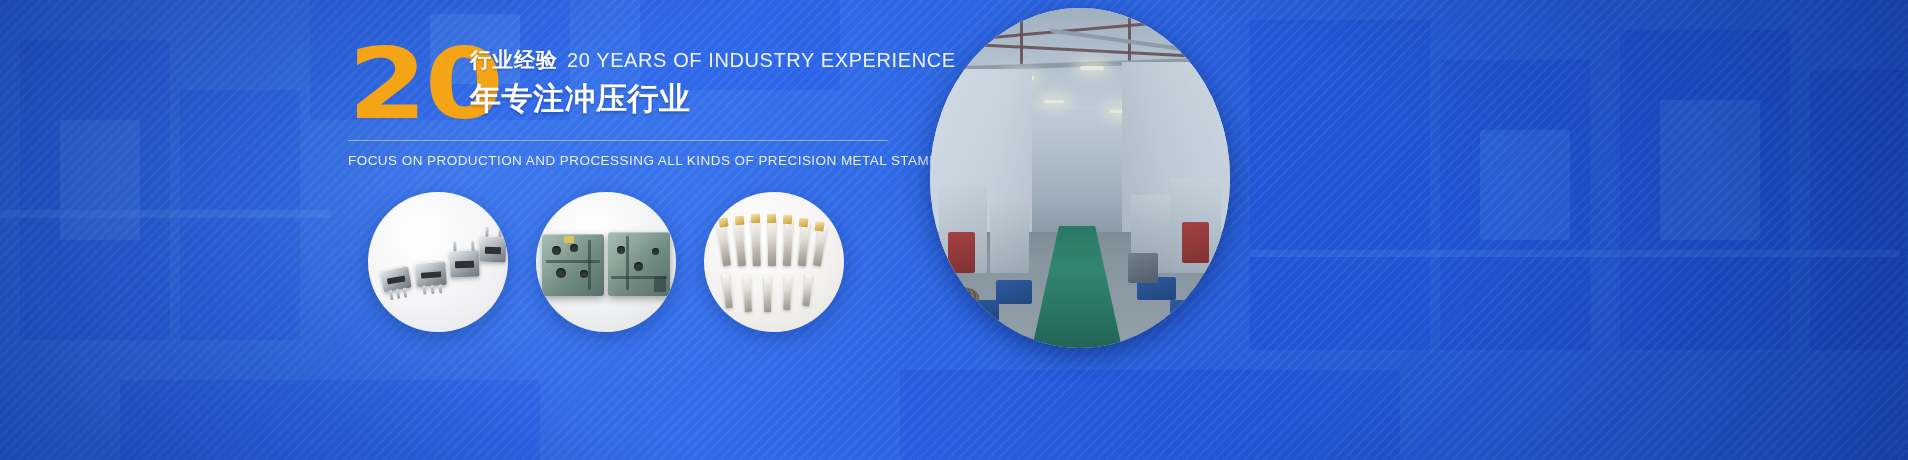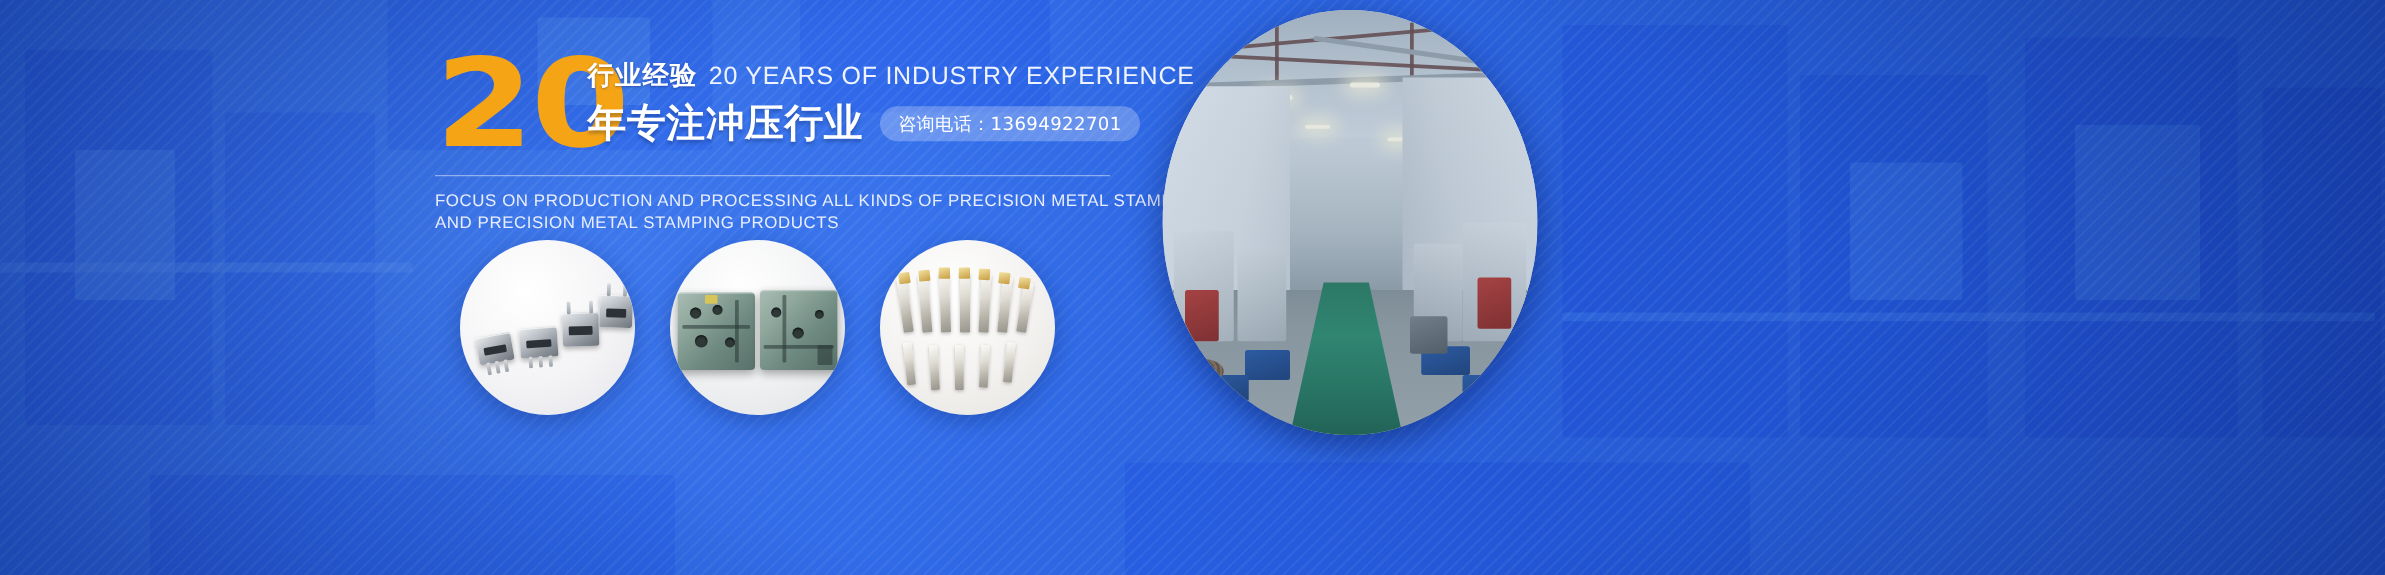--- a/index.html
+++ b/index.html
@@ -179,30 +179,28 @@
     <div class="headrow">
       <div class="bignum">20</div>
 
       <div class="lines">
         <div class="line1">
           <span class="cn-sm">行业经验</span>
           <span class="en-sm">20 YEARS OF INDUSTRY EXPERIENCE</span>
         </div>
         <div class="line2">
           <span class="cn-lg">年专注冲压行业</span>
-          <span class="phonebadge">咨询电话：13694922701</span>
         </div>
       </div>
     </div>
 
     <div class="divider"></div>
 
     <div class="para">
       <div>FOCUS ON PRODUCTION AND PROCESSING ALL KINDS OF PRECISION METAL STAMPING MOLDS</div>
-      <div>AND PRECISION METAL STAMPING PRODUCTS</div>
     </div>
   </div>
 
   <div class="pcircle pc1" style="left:368px;top:192px;width:140px;height:140px;">
     <div class="pc-bg"></div>
     <div class="usb" style="left:14px;top:76px;width:28px;height:22px;transform:rotate(-10deg);">
       <div class="slot"></div>
       <div class="pin" style="left:5px;bottom:-9px;height:10px;"></div>
       <div class="pin" style="left:12px;bottom:-9px;height:10px;"></div>
       <div class="pin" style="left:19px;bottom:-9px;height:10px;"></div>

